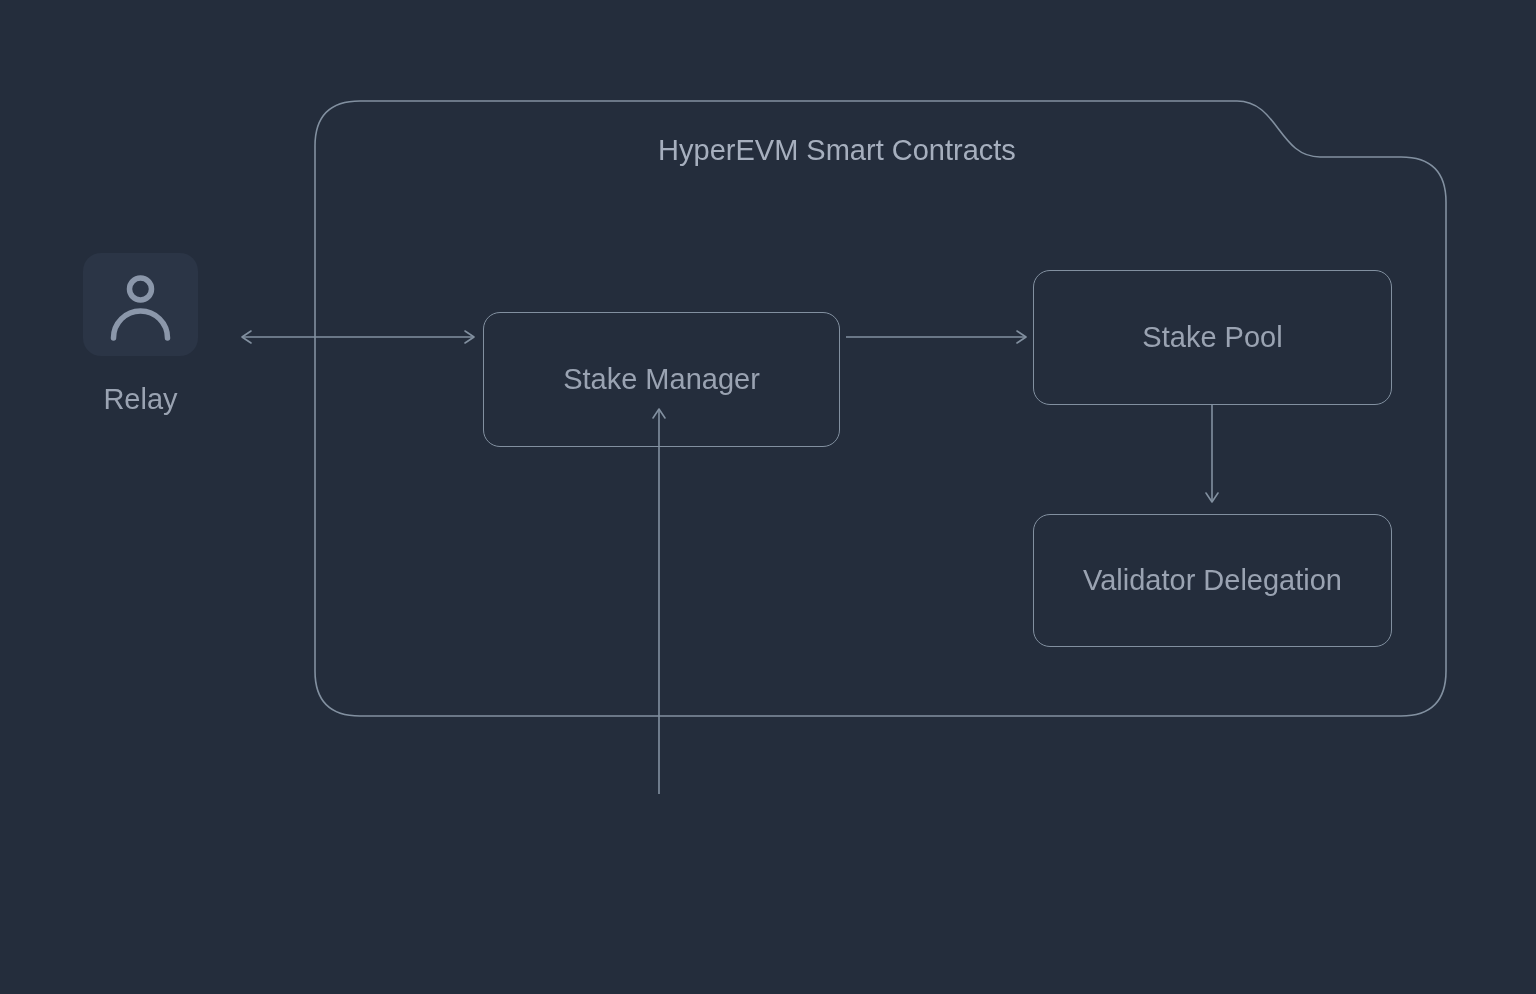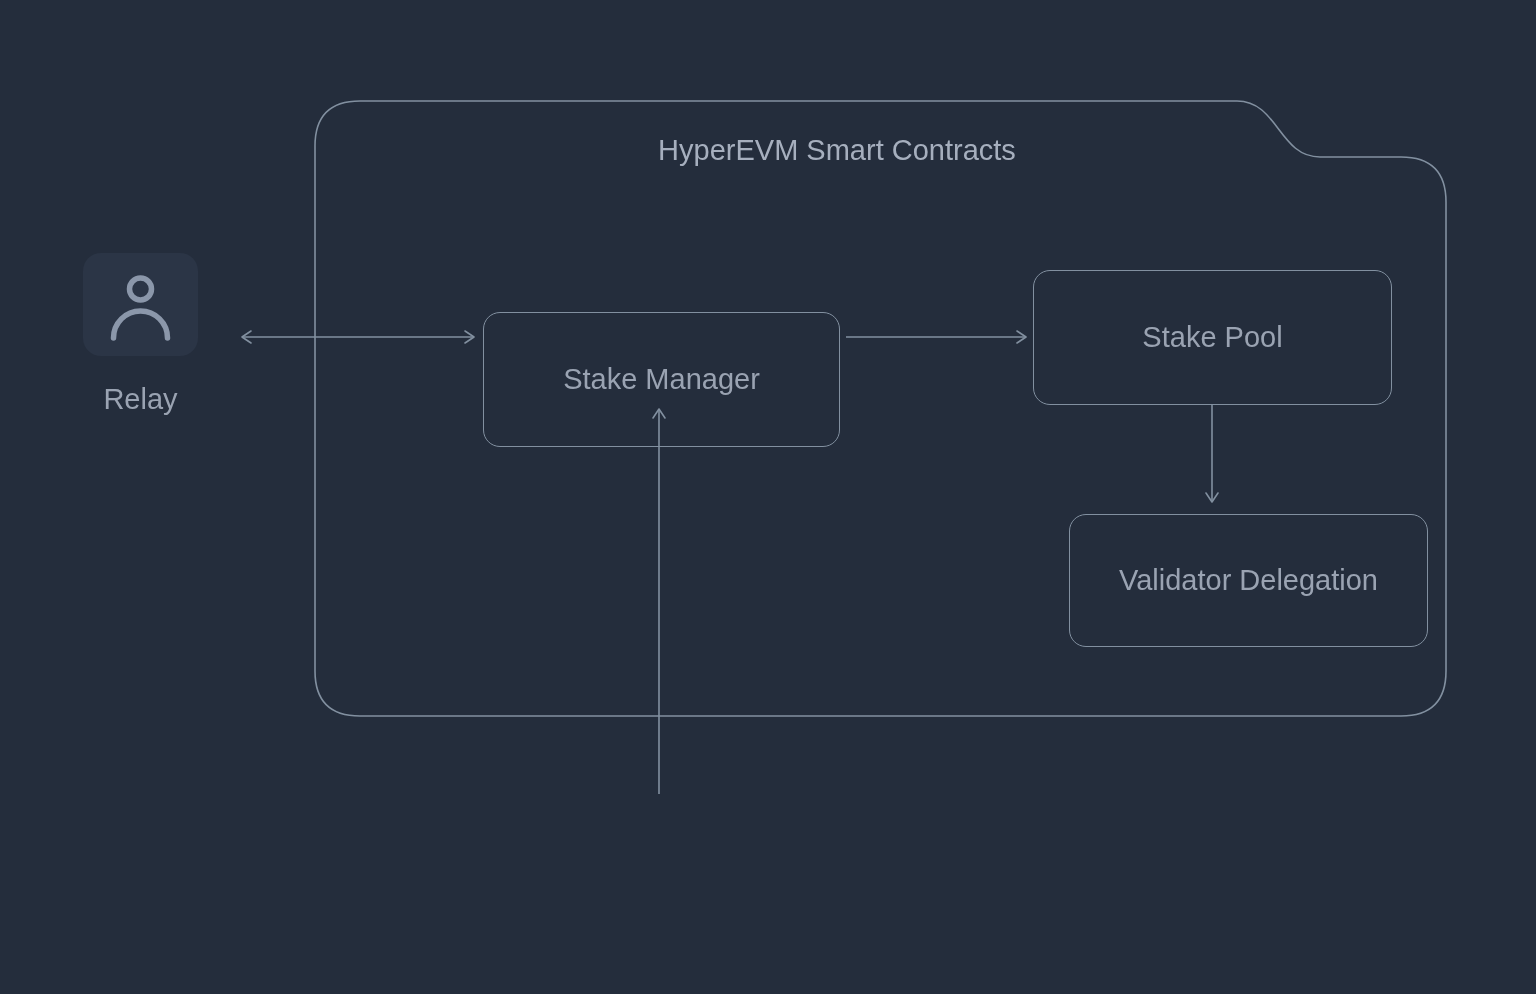--- a/index.html
+++ b/index.html
@@ -21,21 +21,21 @@
   .outline{fill:none;stroke:var(--line);stroke-width:1.6px;}
   .edge{fill:none;stroke:var(--line);stroke-width:1.6px;}
   .arrowhead{fill:none;stroke:var(--line);stroke-width:1.6px;stroke-linecap:round;stroke-linejoin:round;}
   .node{
     position:absolute;border:1.5px solid var(--line);border-radius:17px;
     display:flex;align-items:center;justify-content:center;
     color:var(--node-text);font-size:29px;line-height:1;background:transparent;
   }
   .node-stake-manager{left:483px;top:280px;width:355px;height:133px;margin-top:32px;}
   .node-stake-pool{left:1033px;top:270px;width:357px;height:133px;}
-  .node-validator-delegation{left:1033px;top:514px;width:357px;height:131px;margin-left:36px;}
+  .node-validator-delegation{left:1033px;top:514px;width:357px;height:131px;}
   .node-relay-service{left:481px;top:795px;width:356px;height:130px;}
   .container-title{
     position:absolute;left:316px;top:135px;width:1042px;height:30px;
     text-align:center;line-height:30px;color:var(--title-text);font-size:29px;
   }
   .user-card{
     position:absolute;left:83px;top:253px;width:115px;height:103px;
     background:var(--user-card-fill);border-radius:18px;
     display:flex;align-items:center;justify-content:center;
   }

